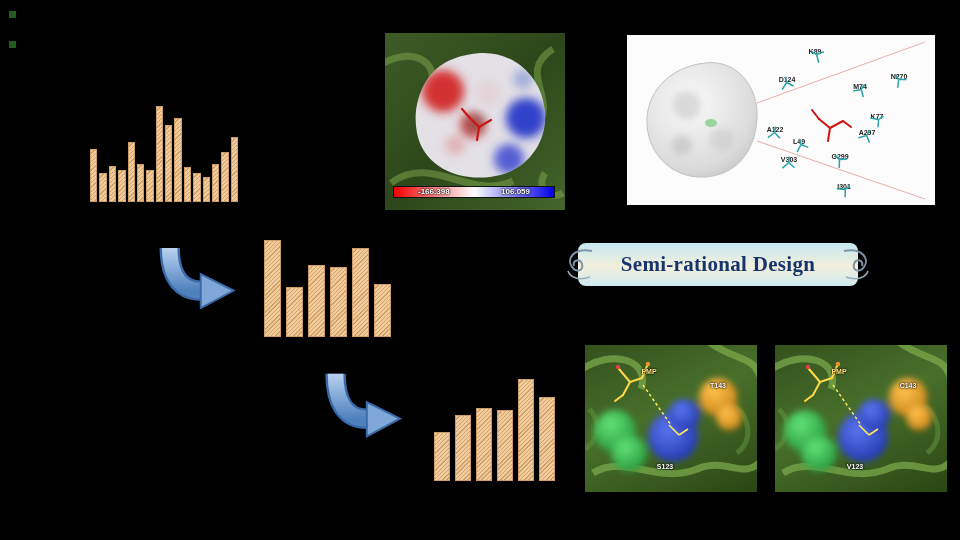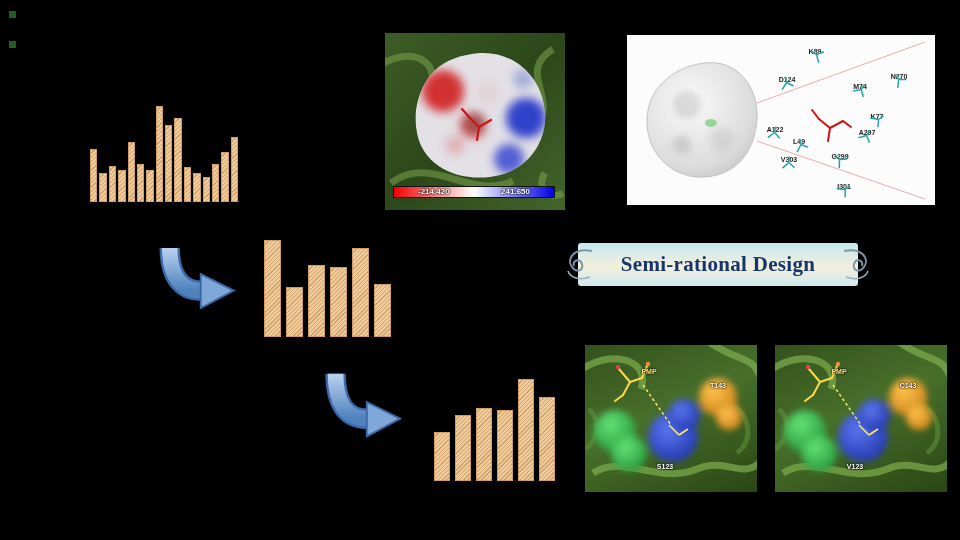--- a/index.html
+++ b/index.html
@@ -35,21 +35,21 @@
   .colorbar span{font-size:8px;font-weight:bold;color:#fff;text-shadow:0 0 2px #000,0 0 2px #000;line-height:1;}
 
   .residue-panel{position:absolute;left:627px;top:35px;width:308px;height:170px;background:#fcfcfc;}
   .residue-panel svg{position:absolute;left:0;top:0;}
   .residue-layer{position:absolute;left:0;top:0;right:0;bottom:0;}
   .residue{position:absolute;transform:translate(-50%,-50%);display:flex;flex-direction:column;align-items:center;}
   .residue .lbl{font-size:7px;font-weight:bold;color:#222;white-space:nowrap;}
 
   .design-box{position:absolute;left:578px;top:243px;width:280px;height:43px;
     background:linear-gradient(180deg,#c6e9f2 0%,#f3efdb 55%,#cfe9f0 100%);
-    display:flex;align-items:center;justify-content:center;border-radius:3px;}
+    display:flex;align-items:center;justify-content:center;border-radius:8px;}
   .design-box .design-text{font-family:"Liberation Serif",serif;font-weight:bold;font-size:21px;color:#16356e;letter-spacing:.3px;}
   .curl{position:absolute;top:4px;}
   .curl.left{left:-14px;}
   .curl.right{right:-14px;transform:scaleX(-1);}
 
   .mutant{position:absolute;width:172px;height:147px;overflow:hidden;
     background:linear-gradient(155deg,#33511d 0%,#486f2a 45%,#2a4614 100%);}
   .mutant svg{position:absolute;left:0;top:0;}
   .m1{left:585px;top:345px;}
   .m2{left:775px;top:345px;}
@@ -174,22 +174,22 @@
         <circle cx="90" cy="90" r="11" fill="#555555" opacity="0.35"></circle>
       </g>
       <g stroke="#cc1414" stroke-width="2.2" fill="none" stroke-linecap="round">
         <path d="M84,84 L94,94"></path>
           <path d="M94,94 L106,87"></path>
           <path d="M94,94 L92,107"></path>
           <path d="M84,84 L77,76"></path>
       </g>
     </svg>
     <div class="colorbar">
-      <span>-214.420</span>
-      <span>241.650</span>
+      <span>-166.398</span>
+      <span>106.059</span>
     </div>
   </div>
 
   <div class="residue-panel">
     <svg width="308" height="170" viewBox="0 0 308 170">
       <g stroke="#eaacac" stroke-width="1">
         <path d="M130,68 L298,7"></path>
           <path d="M130,106 L298,164"></path>
       </g>
       <path d="M78,28 C110,24 132,52 130,84 C128,116 110,140 78,142 C48,144 22,122 20,90 C18,58 42,32 78,28 Z" fill="url(#grayGrad)" stroke="#c2c2c2" stroke-width="1"></path>

